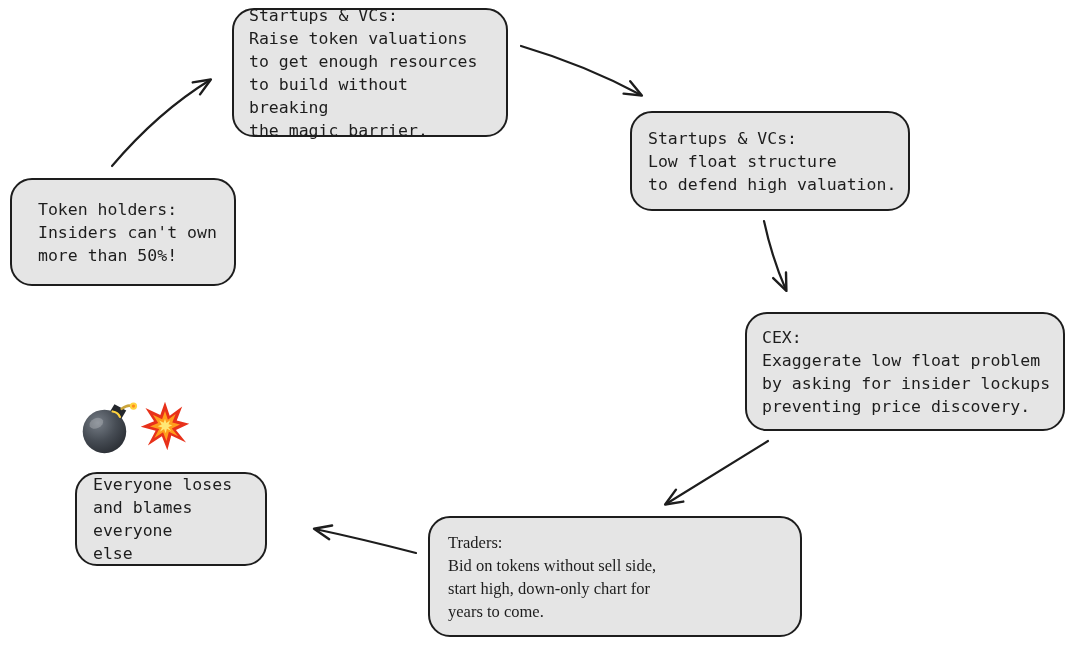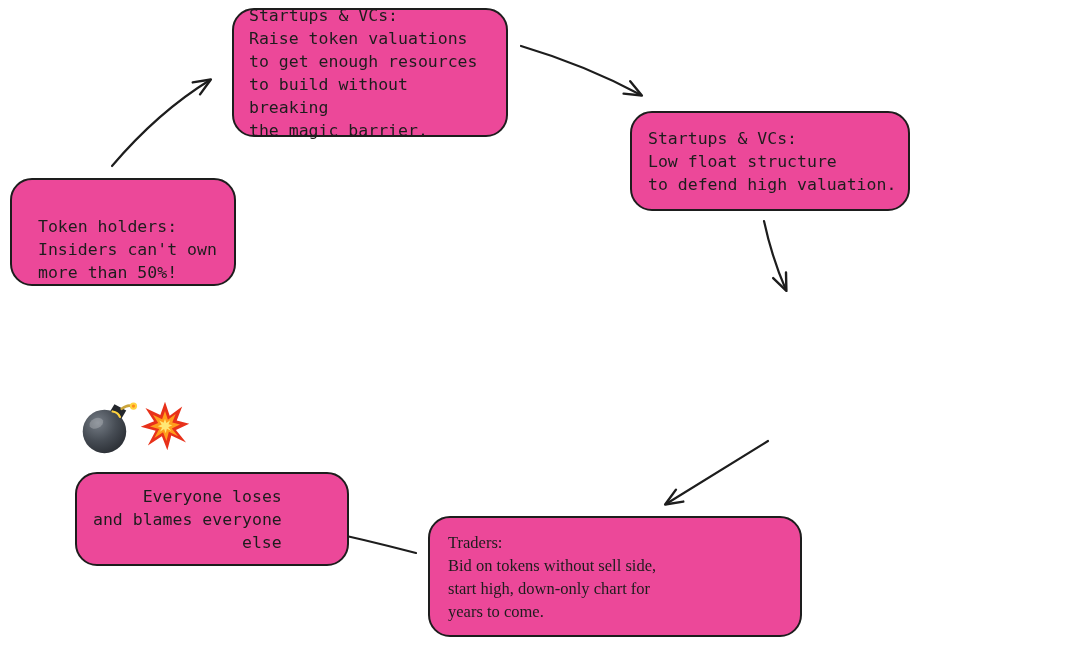--- a/index.html
+++ b/index.html
@@ -13,36 +13,36 @@
   }
   .arrow-layer{
     position:absolute;left:0;top:0;width:1080px;height:646px;
     pointer-events:none;
   }
   .node{
     position:absolute;
     box-sizing:border-box;
     border:2px solid #1d1d1d;
     border-radius:22px;
-    background:#ec4899;
+    background:#e5e5e5;
     display:flex;
     align-items:center;
   }
   .node-text{
     font-size:16.5px;
     line-height:23px;
     white-space:pre-line;
     letter-spacing:0;
   }
   #node-startups-raise   {left:232px; top:8px;   width:276px; height:129px; padding:0 10px 0 15px;}
   #node-startups-lowfloat{left:630px; top:111px; width:280px; height:100px; padding:0 10px 0 16px;}
   #node-cex              {left:745px; top:312px; width:320px; height:119px; padding:0 10px 0 15px;}
   #node-traders          {left:428px; top:516px; width:374px; height:121px; padding:0 10px 0 18px;font-family:Liberation Serif, serif;}
-  #node-everyone-loses   {left:75px;  top:472px; width:274px; height:94px;  padding:0 8px 0 16px;text-align:right;}
-  #node-token-holders    {left:10px;  top:178px; width:226px; height:108px; padding:0 8px 0 26px;align-items:flex-end;}
+  #node-everyone-loses   {left:75px;  top:472px; width:192px; height:94px;  padding:0 8px 0 16px;}
+  #node-token-holders    {left:10px;  top:178px; width:226px; height:108px; padding:0 8px 0 26px;}
 
   .emoji-group{
     position:absolute;left:80px;top:396px;
     display:flex;align-items:flex-start;gap:2px;
   }
   .logo{
     position:absolute;left:1008px;top:605px;width:64px;
     text-align:center;line-height:1;
   }
   .logo-main{
@@ -80,20 +80,26 @@
 to build without breaking
 the magic barrier.</div>
   </div>
 
   <div class="node" id="node-startups-lowfloat">
     <div class="node-text">Startups &amp; VCs:
 Low float structure
 to defend high valuation.</div>
   </div>
 
+  <div class="node" id="node-cex">
+    <div class="node-text">CEX:
+Exaggerate low float problem
+by asking for insider lockups
+preventing price discovery.</div>
+  </div>
 
   <div class="node" id="node-traders">
     <div class="node-text">Traders:
 Bid on tokens without sell side,
 start high, down-only chart for
 years to come.</div>
   </div>
 
   <div class="node" id="node-everyone-loses">
     <div class="node-text">Everyone loses

